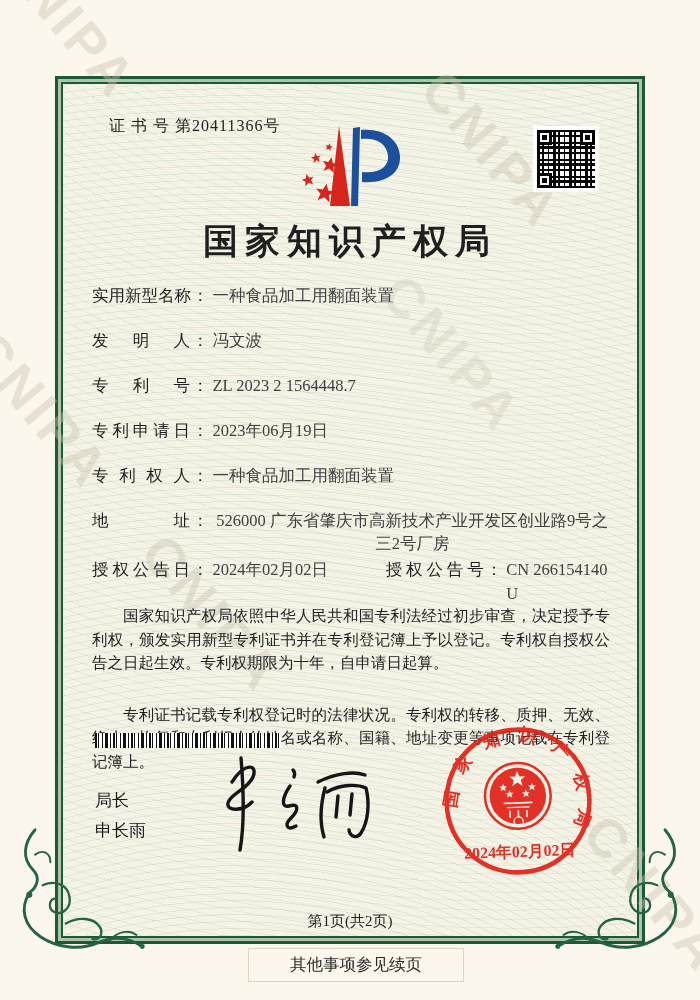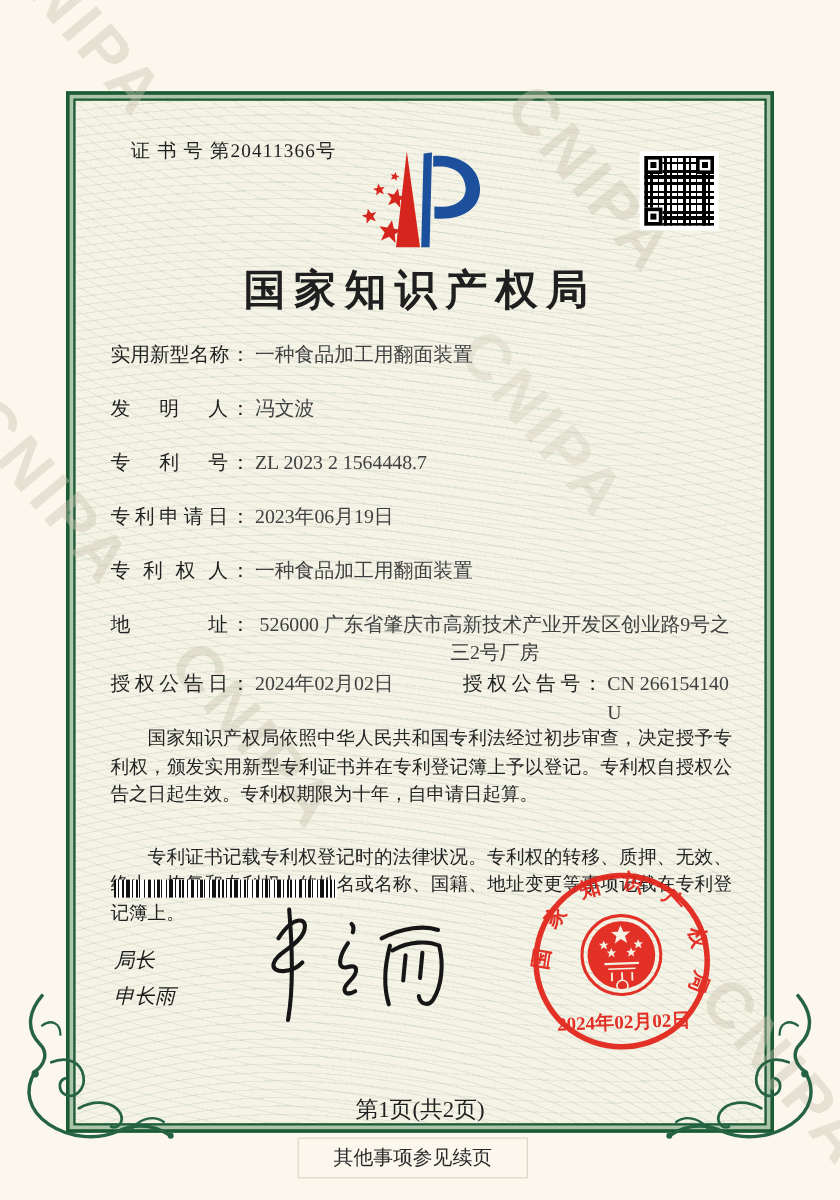--- a/index.html
+++ b/index.html
@@ -74,32 +74,32 @@
   
   .barcode{
     position:absolute; left:95px; top:733px; width:186px; height:15px; z-index:2;
     background:repeating-linear-gradient(90deg,
       #111 0 2px,#fff 2px 3px,#111 3px 4px,#fff 4px 7px,#111 7px 8px,
       #fff 8px 10px,#111 10px 13px,#fff 13px 15px,#111 15px 16px,#fff 16px 18px);
   }
   
   .officer{
     position:absolute; left:95px; top:786px; z-index:2;
-    font-family:"Liberation Sans", sans-serif; font-size:17px; line-height:30px; color:#1a1a1a;font-style:italic;
+    font-family:"Liberation Sans", sans-serif; font-size:17px; line-height:30px; color:#1a1a1a;
   }
   .sig{ position:absolute; left:190px; top:750px; z-index:2; }
   
   .seal{ position:absolute; left:441px; top:724px; z-index:4; opacity:0.93; transform:rotate(-2deg); }
   
   .page-num{
     position:absolute; left:0; top:912px; width:700px; text-align:center; z-index:2;
-    font-size:19px;
+    font-size:15px;
   }
   .cont-note{
-    position:absolute; left:248px; top:948px; width:192px; z-index:2;
+    position:absolute; left:248px; top:948px; width:216px; z-index:2;
     text-align:center; font-size:16.5px; padding:5px 0;
     border:1px solid #ddd6c4; color:#2a2a2a;
   }
 </style>
 </head>
 <body>
 
 <div class="page">
 
   <div class="wm" style="left:-25px; top:-12px;">CNIPA</div>

